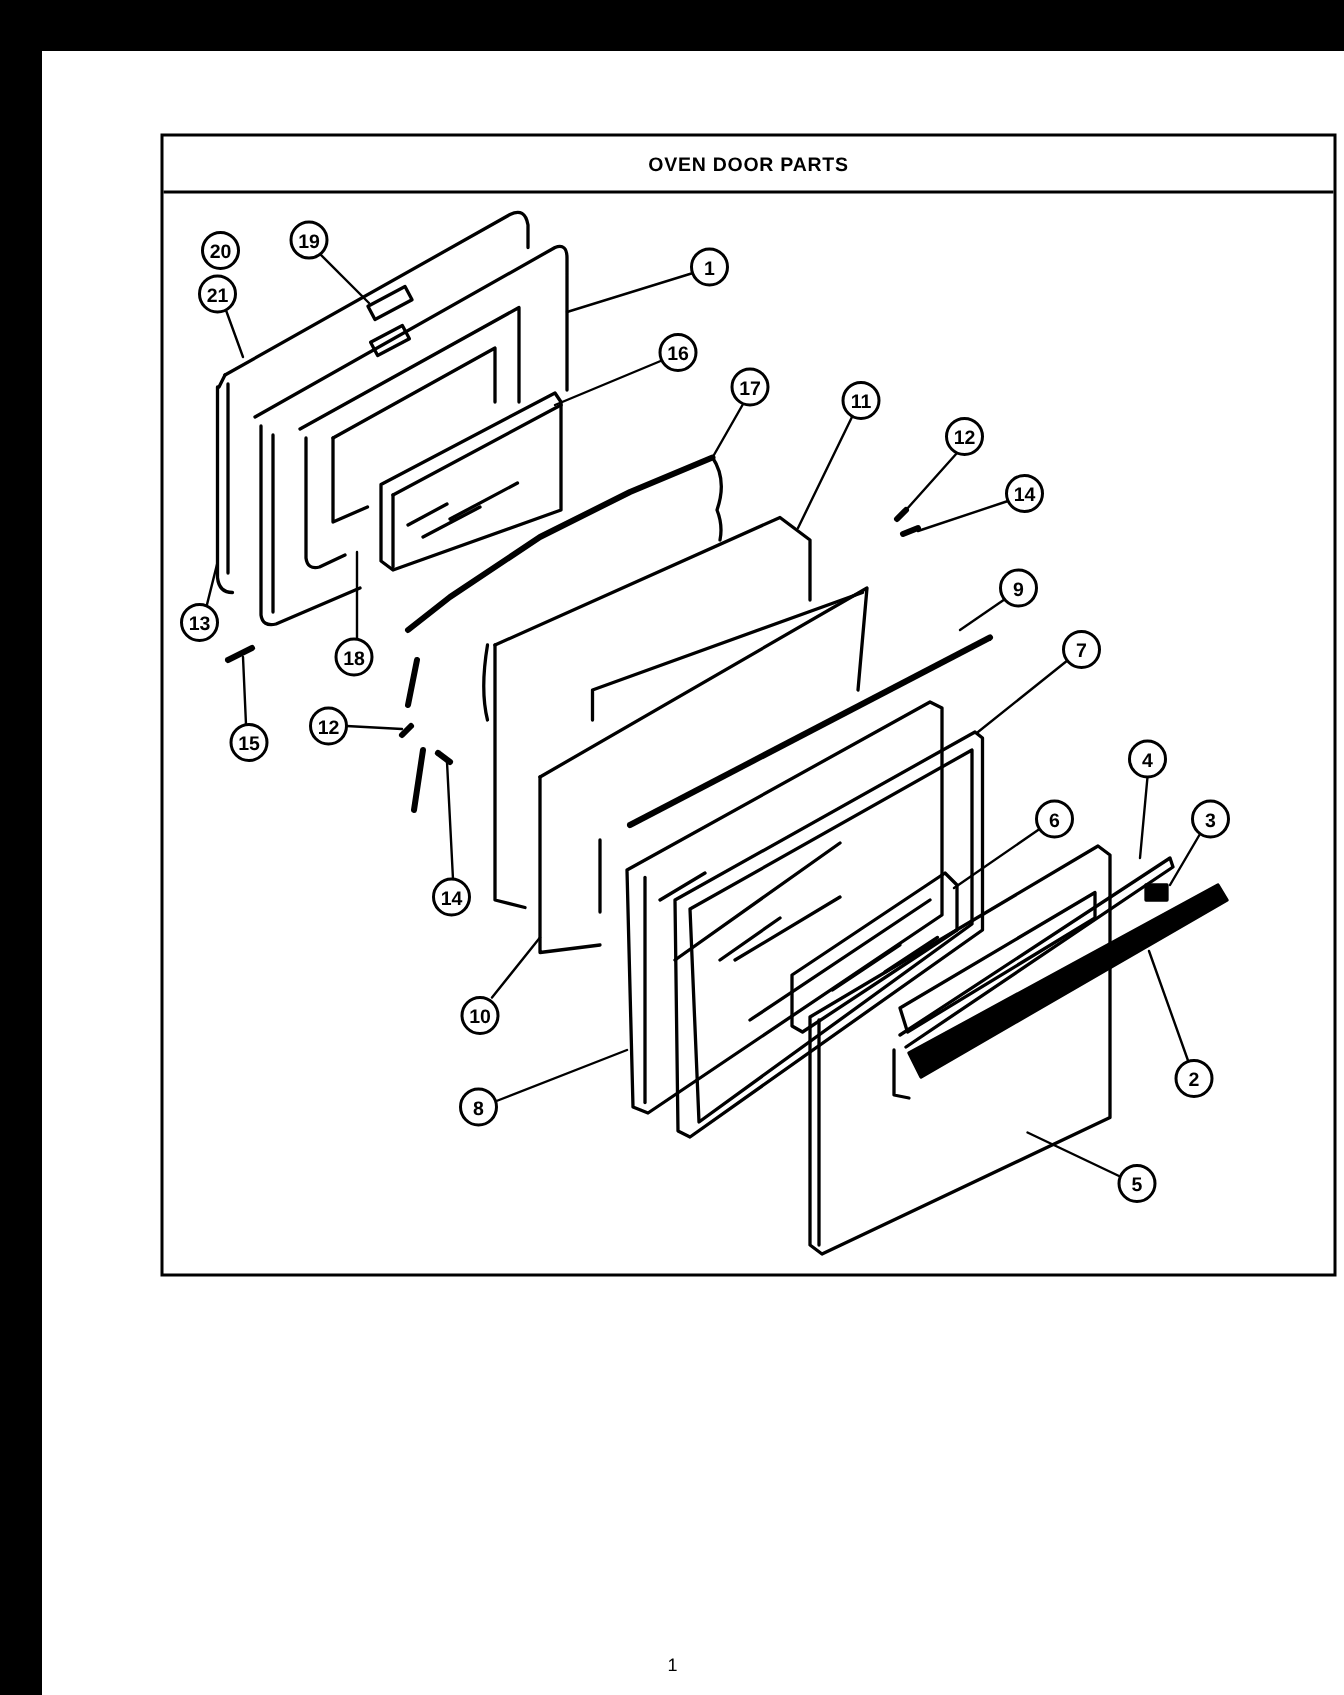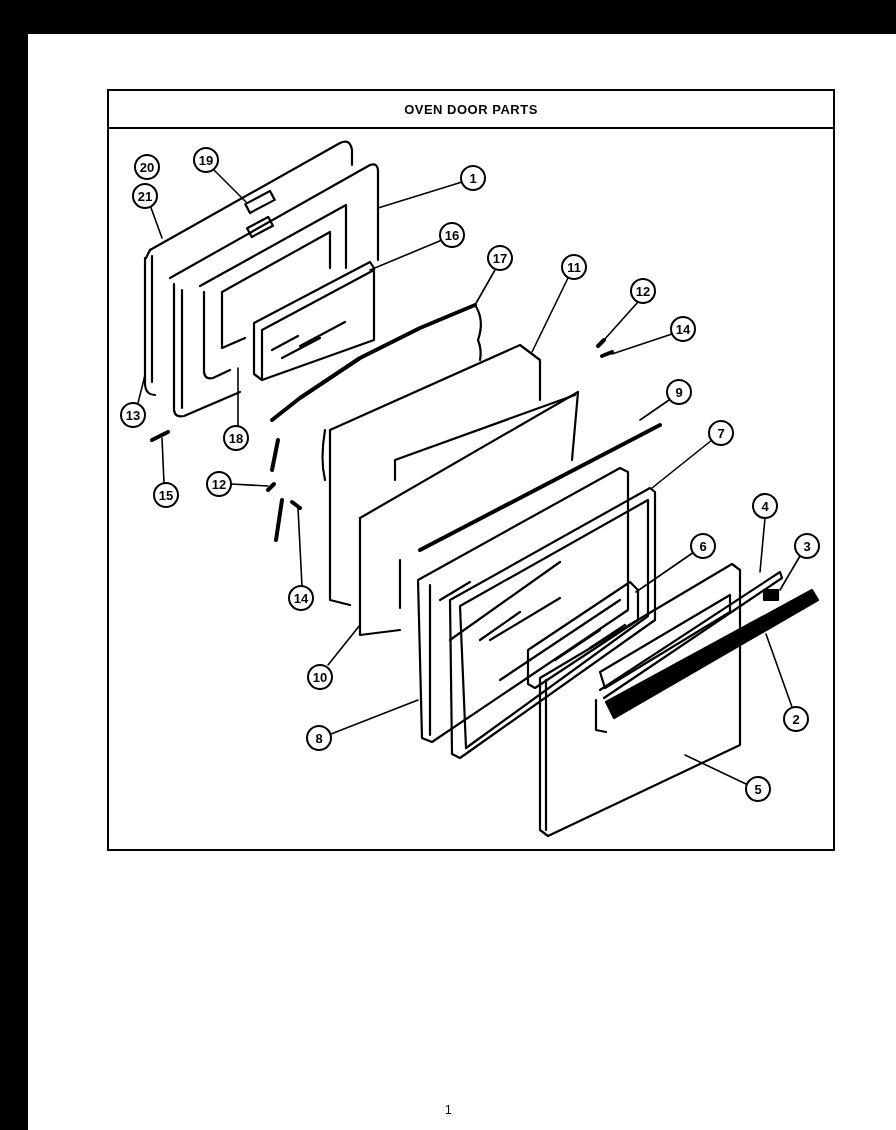--- a/index.html
+++ b/index.html
@@ -1,18 +1,18 @@
 <!DOCTYPE html>
 <html><head>
 <meta charset="utf-8">
 <style>
   html,body{margin:0;padding:0;background:#000;}
   body{width:896px;height:1130px;position:relative;overflow:hidden;font-family:"Liberation Sans",sans-serif;}
   .page{position:absolute;left:28px;top:34px;width:868px;height:1096px;background:#fff;}
-  .frame{position:absolute;left:107px;top:89px;width:728px;height:762px;border:2px solid #000;box-sizing:border-box;}
+  .frame{position:absolute;left:107px;top:89px;width:784px;height:762px;border:2px solid #000;box-sizing:border-box;}
   .title-bar{position:absolute;left:0;top:0;right:0;height:36px;border-bottom:2px solid #000;display:flex;align-items:center;justify-content:center;}
   .title-text{font-weight:bold;font-size:13px;letter-spacing:0.5px;color:#000;}
   svg.diagram{position:absolute;left:0;top:0;}
   .callout text{font-family:"Liberation Sans",sans-serif;font-weight:bold;font-size:13px;}
 </style>
 </head>
 <body>
 
 <div class="page"></div>
 

